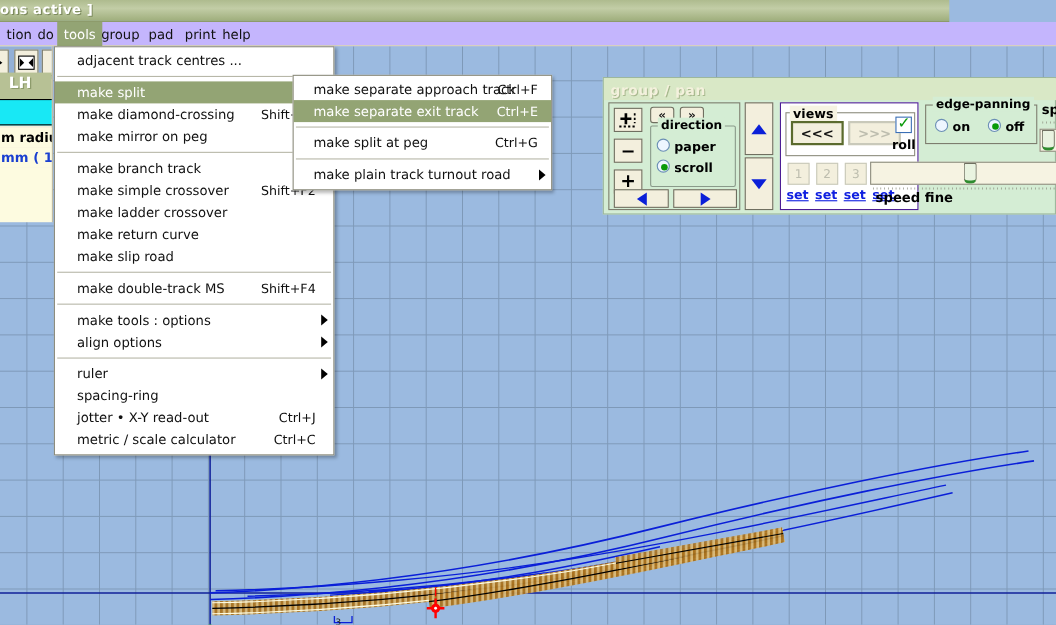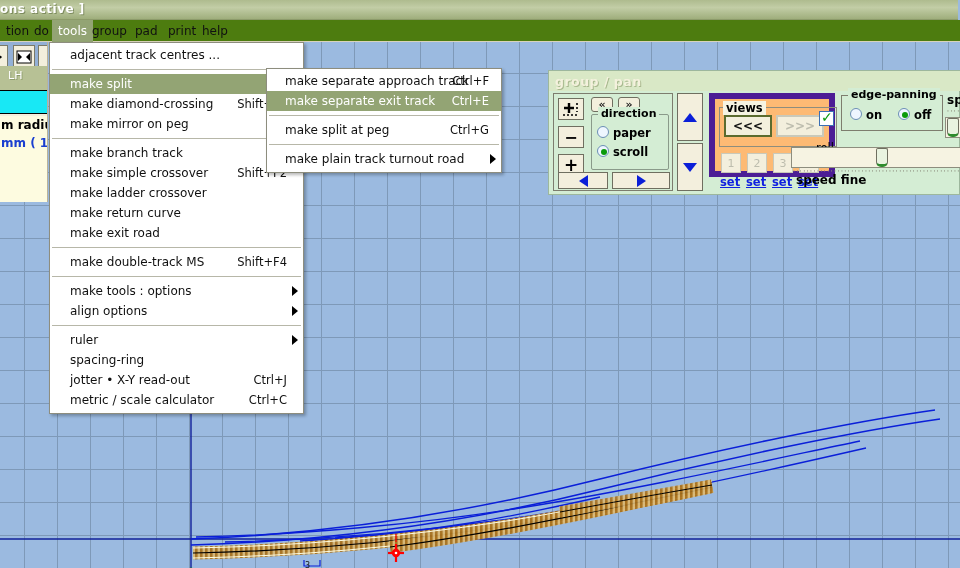--- a/index.html
+++ b/index.html
@@ -6,36 +6,36 @@
   html, body {
     margin: 0; padding: 0;
     width: 960px; height: 568px;
     overflow: hidden;
     font-family: "DejaVu Sans", "Liberation Sans", sans-serif;
   }
   body { position: relative; background: #9bbae0; }
 
   
   #titlebar {
-    position: absolute; left: 0; top: 0; width: 958px; height: 20px;
+    position: absolute; left: 0; top: 0; width: 863px; height: 20px;
     background: linear-gradient(to bottom, #aebb8e 0%, #c2cda6 40%, #9fae7c 100%);
     border-bottom: 1px solid #8d9b6b;
   }
   #titlebar .ttl {
     position: absolute; left: 0; top: 2px;
     font-size: 12px; font-weight: bold; color: #ffffff;
     text-shadow: 1px 1px 0 #7d8b5e;
     letter-spacing: .5px;
     white-space: nowrap;
   }
 
   
   #menubar {
     position: absolute; left: 0; top: 20px; width: 960px; height: 22px;
-    background: #4d7c0f;
+    background: #c4b5fd;
     border-bottom: 1px solid #d9d3bb;
   }
   #menubar .mi {
     position: absolute; top: 0; height: 22px; line-height: 22px;
     padding: 0 6px; font-size: 12px; color: #111; white-space: nowrap;
     cursor: default;
   }
   #menubar .mi.active { background: #93a474; color: #ffffff; }
 
   
@@ -49,21 +49,21 @@
     background: #93b0d6;
   }
   .tbtn {
     position: absolute; top: 3px; height: 24px; width: 22px;
     background: #f3efdd; border: 1px solid #7a7a6a;
     display: flex; align-items: center; justify-content: center;
   }
   .tbtn svg { display: block; }
   #lp-lh {
     position: absolute; left: 0; top: 24px; width: 48px; height: 32px;
-    background: #b7c195; color: #fff; font-size: 11px; font-weight: normal;
+    background: #b7c195; color: #fff; font-size: 14px; font-weight: bold;
     line-height: 20px; padding-left: 8px; text-shadow: 1px 1px 0 #8d9b6b;
   }
   #lp-cyan {
     position: absolute; left: 0; top: 48px; width: 48px; height: 24px;
     background: #18e8f5; border-top: 1px solid #000; border-bottom: 1px solid #000;
   }
   #lp-txt1 {
     position: absolute; left: 0; top: 74px; width: 48px; height: 18px;
     background: #fdfbe0; font-size: 12px; font-weight: bold; color: #000;
     line-height: 18px; white-space: nowrap; padding-left: 1px;
@@ -176,22 +176,22 @@
   .tri.left  { border-top: 6px solid transparent; border-bottom: 6px solid transparent; border-right: 9px solid #0a1fd8; }
   .tri.right { border-top: 6px solid transparent; border-bottom: 6px solid transparent; border-left: 9px solid #0a1fd8; }
   .tri.up    { border-left: 7px solid transparent; border-right: 7px solid transparent; border-bottom: 9px solid #0a1fd8; }
   .tri.down  { border-left: 7px solid transparent; border-right: 7px solid transparent; border-top: 9px solid #0a1fd8; }
 
   #zp-vscroll {
     position: absolute; left: 128px; top: 22px; width: 26px; height: 98px;
   }
 
   #zp-views {
-    position: absolute; left: 160px; top: 22px; width: 126px; height: 84px;
-    background: #fdba74; border: 6px solid #4c1d95;
+    position: absolute; left: 160px; top: 22px; width: 126px; height: 98px;
+    background: #ffffff; border: 1px solid #4c1d95;
   }
   #views-cap {
     position: absolute; left: 8px; top: 2px; font-size: 11.5px;
     font-weight: bold; color: #000; background: #f6f3e2; padding: 0 3px; z-index: 2;
   }
   #views-frame {
     position: absolute; left: 4px; top: 8px; width: 118px; height: 40px;
     border: 1px solid #8d8d7e;
   }
   .vbtn {
@@ -361,21 +361,21 @@
       <span class="lbl">make  simple  crossover</span>
       <span class="acc">Shift+F2</span>
     </div>
     <div class="mrow">
       <span class="lbl">make  ladder  crossover</span>
     </div>
     <div class="mrow">
       <span class="lbl">make  return  curve</span>
     </div>
     <div class="mrow">
-      <span class="lbl">make  exit  road</span>
+      <span class="lbl">make  slip  road</span>
     </div>
     <div class="msep"></div>
     <div class="mrow">
       <span class="lbl">make  double-track  MS</span>
       <span class="acc">Shift+F4</span>
     </div>
     <div class="msep"></div>
     <div class="mrow">
       <span class="lbl">make  tools :  options</span>
       <span class="arw"></span>
@@ -465,21 +465,21 @@
         <span class="tri down"></span>
       </div>
   </div>
 
   <div id="zp-views">
     <div id="views-cap">views</div>
     <div id="views-frame"></div>
     <div class="vbtn" style="left:9px;top:16px;width:48px;height:22px;">&lt;&lt;&lt;</div>
     <div class="vbtn dim" style="left:61px;top:16px;width:48px;height:22px;">&gt;&gt;&gt;</div>
     <div class="chk" style="left:104px;top:12px;"></div>
-    <div style="position:absolute;left:101px;top:42px;font-size:11.5px;font-weight:normal;color:#000;">roll</div>
+    <div style="position:absolute;left:101px;top:30px;font-size:11.5px;font-weight:bold;color:#000;">roll</div>
 
     <div class="numbtn" style="left:6px;top:54px;">1</div>
     <div class="numbtn" style="left:32px;top:54px;">2</div>
     <div class="numbtn" style="left:58px;top:54px;">3</div>
     <div class="numbtn" style="left:84px;top:54px;">4</div>
 
     <div class="setlink" style="left:5px;top:76px;">set</div>
     <div class="setlink" style="left:31px;top:76px;">set</div>
     <div class="setlink" style="left:57px;top:76px;">set</div>
     <div class="setlink" style="left:83px;top:76px;">set</div>

